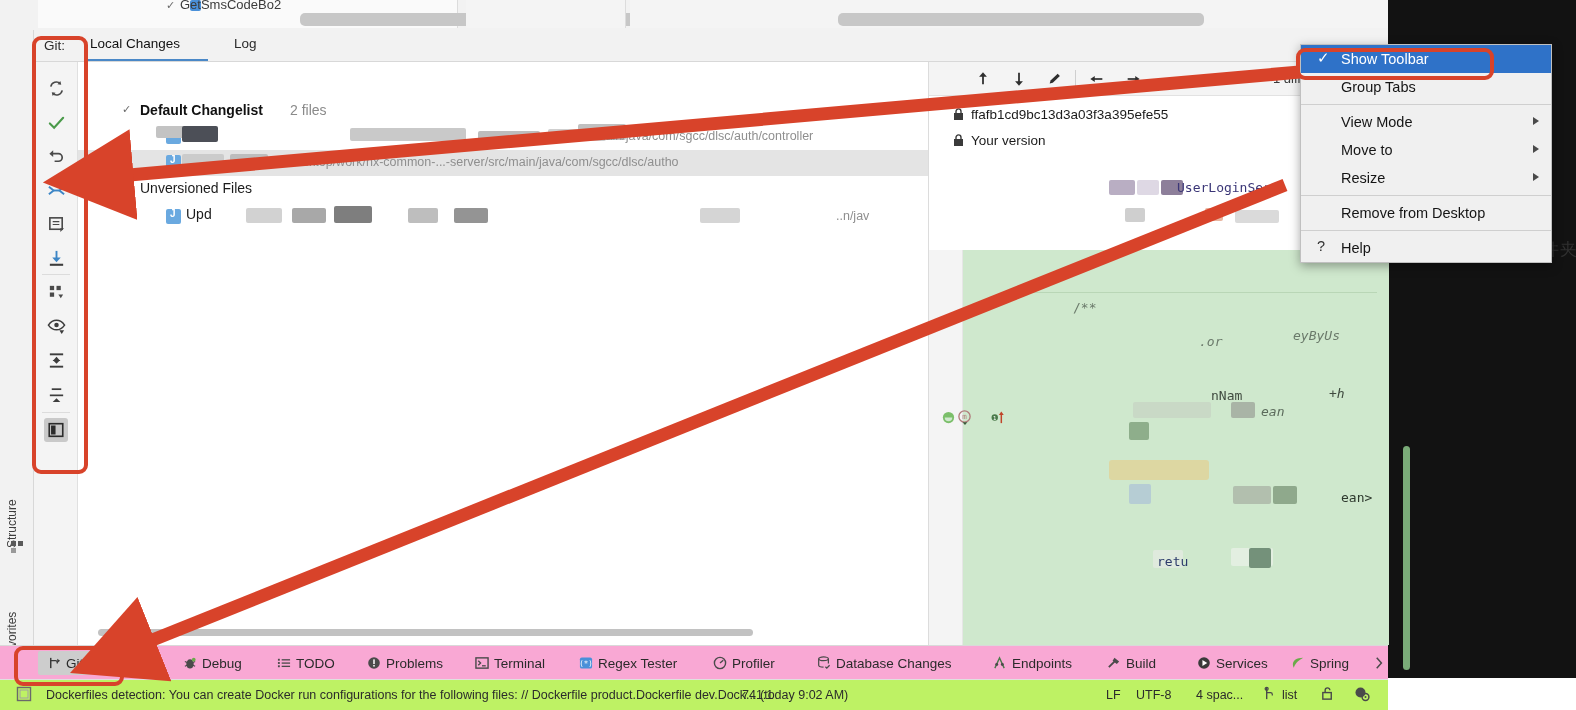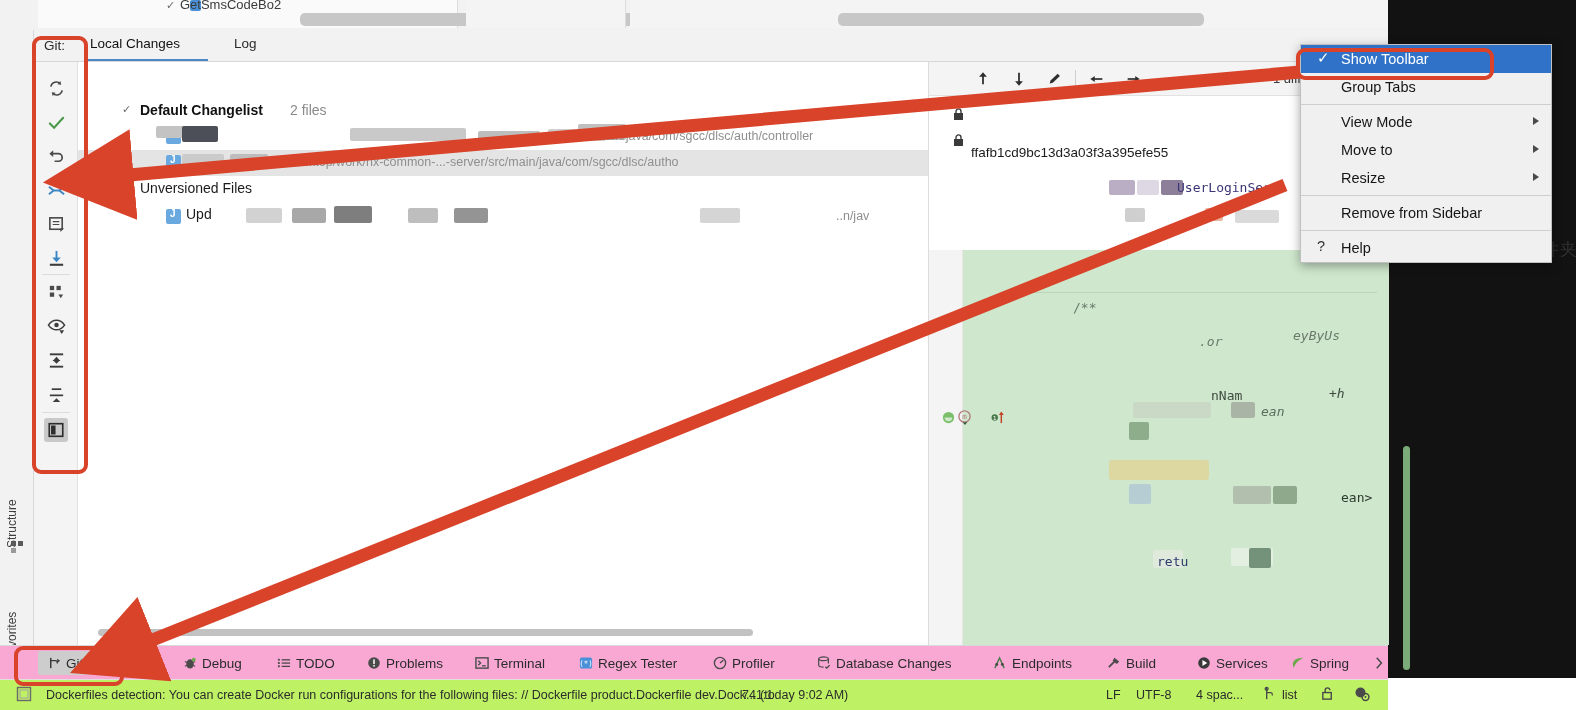--- a/index.html
+++ b/index.html
@@ -82,21 +82,21 @@
   .hscroll .thumb { position:absolute; left:20px; top:2px; width:655px; height:7px; background:#c2c2c2; border-radius:4px; }
 
   
   .diff { position:absolute; left:894px; top:32px; width:460px; height:583px; background:#fff; border-left:1px solid #dcdcdc; }
   .diff-tb { position:absolute; left:0; top:0; width:460px; height:34px; background:#f4f4f4; border-bottom:1px solid #e2e2e2; }
   .dt-ico { position:absolute; top:7px; width:20px; height:20px; display:flex; align-items:center; justify-content:center; }
   .dt-sep { position:absolute; top:8px; width:1px; height:18px; background:#cfcfcf; }
   .diff-count { position:absolute; top:9px; font-size:13px; color:#3a3a3a; }
   .diff-chevs { position:absolute; top:9px; font-size:13px; color:#9a9a9a; }
   .lock { position:absolute; width:11px; height:13px; }
-  .ver-txt { position:absolute; font-size:13.5px; color:#1b1b1b; white-space:nowrap;margin-top:38px; }
+  .ver-txt { position:absolute; font-size:13.5px; color:#1b1b1b; white-space:nowrap; }
   .bread { position:absolute; font-size:13.5px; color:#8c8c8c; white-space:nowrap; }
   .zig { position:absolute; left:0; width:84px; height:16px; }
   .plusbox { position:absolute; width:12px; height:12px; border:1px solid #b4b4b4; background:#fff; }
   .plusbox::before,.plusbox::after{content:"";position:absolute;background:#777;}
   .plusbox::before{left:2px;top:4.5px;width:6px;height:1px;}
   .plusbox::after{left:4.5px;top:2px;width:1px;height:6px;}
 
   .code-white { position:absolute; left:0; top:96px; width:460px; height:92px; background:#fff; }
   .gutter { position:absolute; left:0; top:96px; width:34px; height:487px; background:#f4f4f4; border-right:1px solid #e6e6e6; }
   .code-green { position:absolute; left:34px; top:188px; width:426px; height:395px; background:#cfe8cd; }
@@ -626,21 +626,21 @@
     <div class="ctx-item">
       <span>Move to</span>
       <span class="ctx-arrow"></span>
     </div>
     <div class="ctx-item">
       <span>Resize</span>
       <span class="ctx-arrow"></span>
     </div>
     <div class="ctx-sep"></div>
     <div class="ctx-item">
-      <span>Remove from Sidebar</span>
+      <span>Remove from Desktop</span>
     </div>
     <div class="ctx-sep"></div>
     <div class="ctx-item">
       <span class="ctx-q">?</span>
       <span>Help</span>
     </div>
   </div>
 
   <div class="box-ann" style="left:32px;top:36px;width:56px;height:438px;"></div>
   <div class="box-ann" style="left:1296px;top:48px;width:198px;height:32px;"></div>

